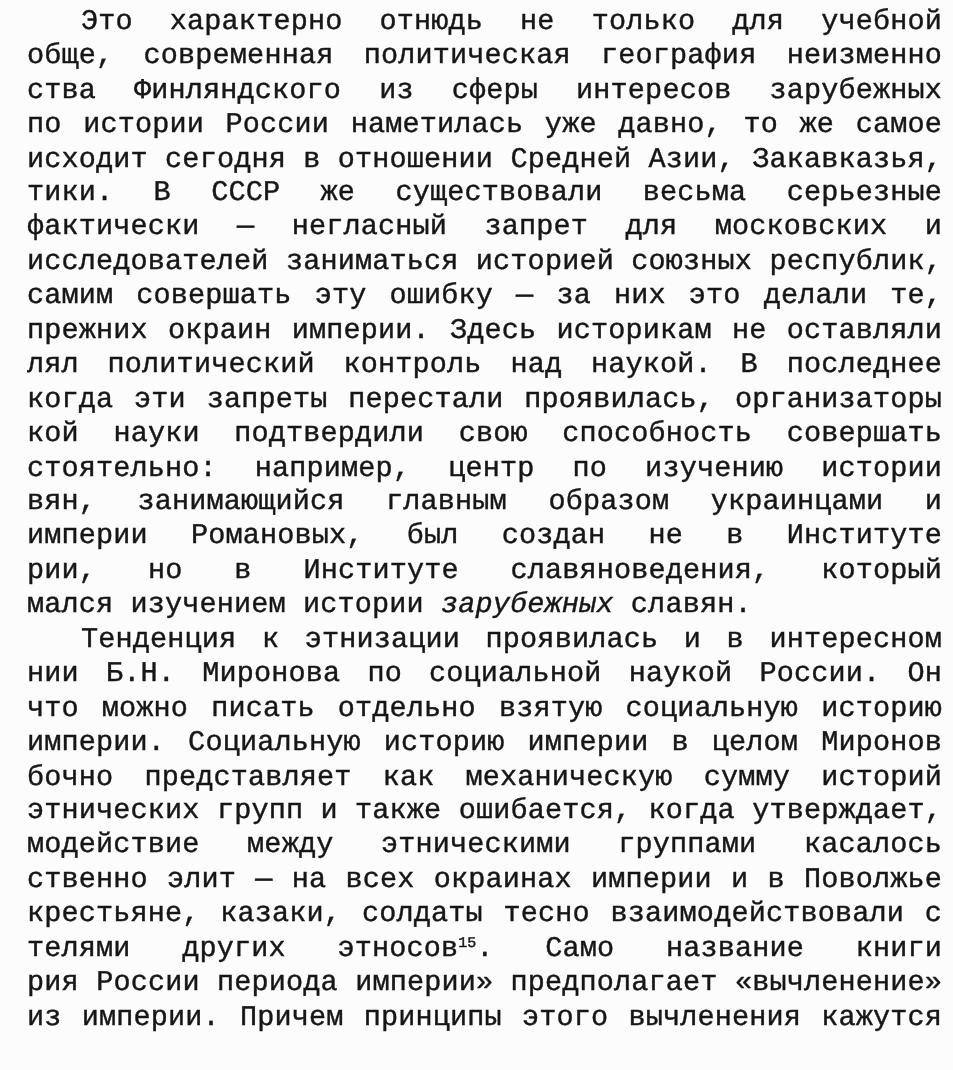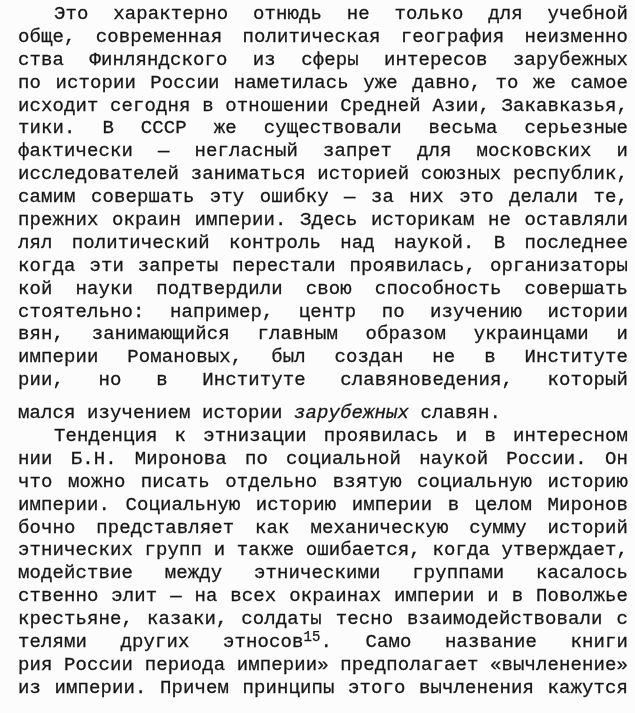--- a/index.html
+++ b/index.html
@@ -32,30 +32,29 @@
     color: #161616;
     text-align: justify;
     text-align-last: justify;
     overflow: hidden;
     -webkit-text-stroke: 0.28px #161616;
     letter-spacing: 0.1px;
   }
   .line.left {
     text-align: left;
     text-align-last: left;
-    margin-top: 10px;
   }
   .line.indent {
     text-indent: 36px;
   }
   .seg-i {
     font-style: italic;
   }
   .seg-sup {
-    font-size: 14px;
+    font-size: 10px;
     line-height: 0;
     vertical-align: 6px;
     letter-spacing: 0;
   }
 </style>
 </head>
 <body style="background: rgb(252, 252, 252);">
 
 <div class="page">
   <div class="text-block" style="color: rgb(22, 22, 22);">

